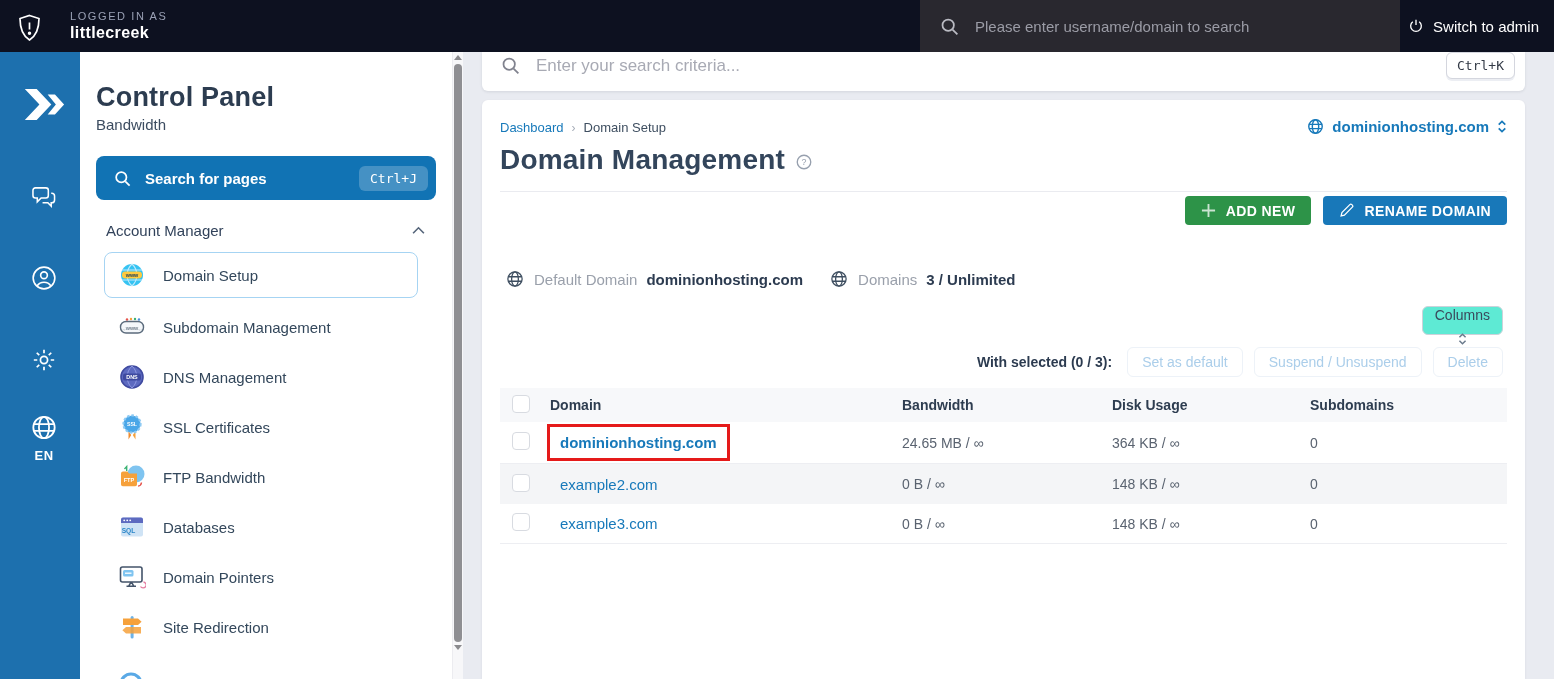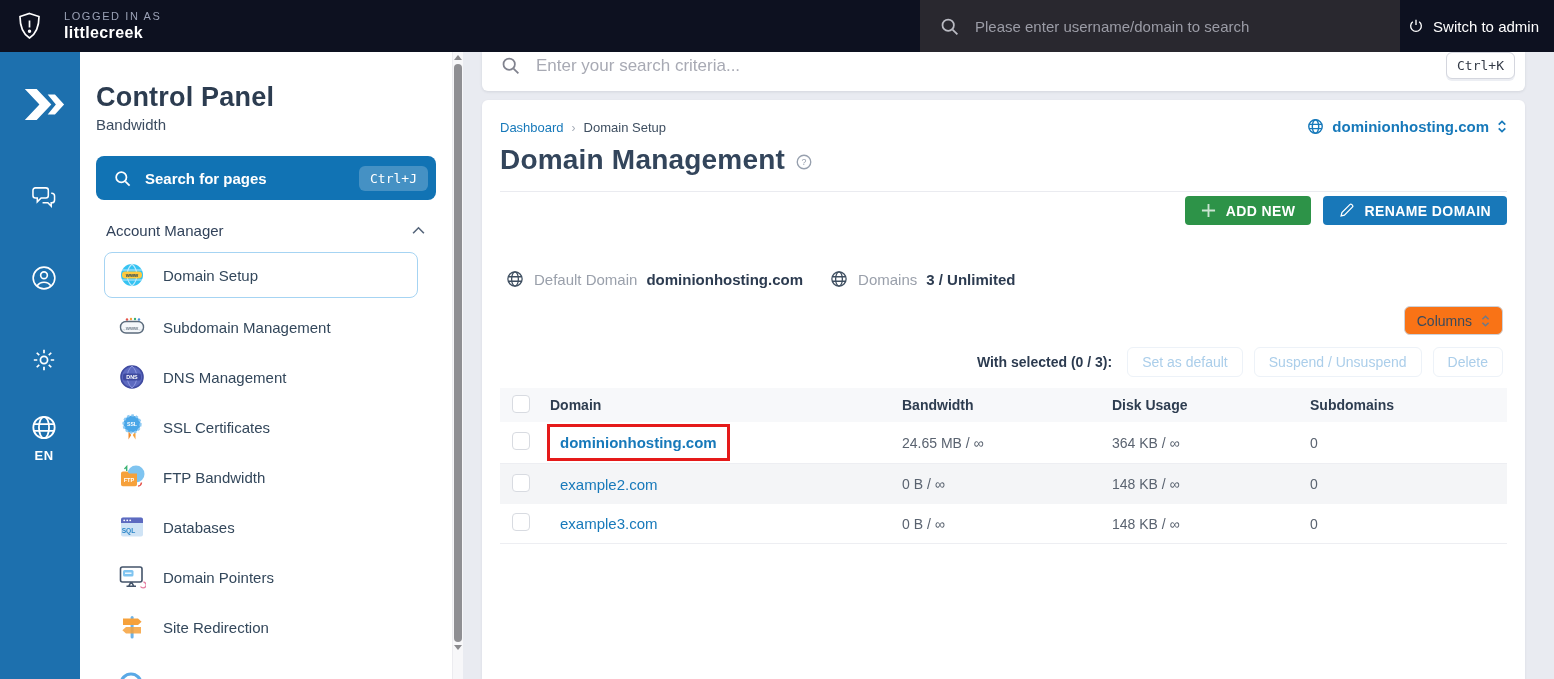--- a/index.html
+++ b/index.html
@@ -10,21 +10,21 @@
   *{box-sizing:border-box; margin:0; padding:0;}
   body{
     width:1554px; height:679px; overflow:hidden; position:relative;
     background:#e9ebf1; font-family:"Liberation Sans", sans-serif;
   }
   .mono{font-family:"DejaVu Sans Mono", monospace;}
   svg{display:block;}
 
   
   .topbar{position:absolute; left:0; top:0; width:1554px; height:52px; background:var(--topbar); z-index:6; display:flex; align-items:center;}
-  .brand{display:flex; align-items:center; gap:22px; margin-left:17px;}
+  .brand{display:flex; align-items:flex-end; gap:28px; margin-left:17px;}
   .brand-txt .small{font-size:11px; letter-spacing:1.6px; color:#9aa1b5;}
   .brand-txt .user{font-size:16px; font-weight:bold; color:#fff; margin-top:2px; letter-spacing:.4px;}
   .top-search{position:absolute; left:920px; top:0; width:480px; height:52px; background:var(--strip); display:flex; align-items:center; gap:15px; padding-left:19px; cursor:text;}
   .top-search .ph{font-size:15px; color:#9b9ca6;}
   .switch{position:absolute; right:15px; top:0; height:52px; display:flex; align-items:center; gap:9px; color:#fff; font-size:15px; cursor:pointer;}
 
   
   .rail{position:absolute; left:0; top:52px; width:88px; height:627px; background:var(--rail);}
   .rail .ric{position:absolute; left:50%; transform:translateX(-50%); cursor:pointer;}
   .rail .lang{position:absolute; left:0; right:0; text-align:center; color:#fff; font-size:13px; font-weight:bold; letter-spacing:.5px;}
@@ -68,21 +68,21 @@
   .pg-title h1{font-size:28px; font-weight:600; color:#33455b; letter-spacing:.2px;}
   .divider{position:absolute; left:18px; right:18px; top:91px; height:1px; background:#eaebf0;}
   .actions{position:absolute; right:18px; top:96px; display:flex; gap:12px;}
   .btn{height:29px; border:none; border-radius:4px; color:#fff; font-size:14px; font-weight:bold; letter-spacing:.4px; display:flex; align-items:center; gap:10px; padding:0 16px; cursor:pointer; font-family:"Liberation Sans",sans-serif;}
   .btn.green{background:var(--green);}
   .btn.blue{background:var(--btnblue);}
   .inforow{position:absolute; left:24px; top:170px; display:flex; align-items:center; font-size:15px;}
   .inforow .glb{margin-right:10px; color:#3e4e60;}
   .inforow .lab{color:var(--muted); margin-right:9px;}
   .inforow .val{color:var(--ink); font-weight:bold; margin-right:27px;}
-  .columns-btn{position:absolute; right:22px; top:206px; height:29px; background:#f97316; border:1px solid #ccd2da; border-radius:6px; display:flex; align-items:center; gap:9px; padding:0 12px; font-size:14px; color:#3a4a5c; cursor:pointer;}
+  .columns-btn{position:absolute; right:22px; top:206px; height:29px; background:#5eead4; border:1px solid #ccd2da; border-radius:6px; display:flex; align-items:center; gap:9px; padding:0 12px; font-size:14px; color:#3a4a5c; cursor:pointer;flex-direction:column;}
   .withsel{position:absolute; right:22px; top:247px; display:flex; align-items:center; gap:11px;}
   .withsel .wl{font-size:14px; font-weight:bold; color:var(--ink); margin-right:4px;}
   .bulk{font-size:14px; color:#abceea; background:#fff; border:1px solid #edf2f8; border-radius:6px; padding:6px 14px; cursor:pointer; font-family:"Liberation Sans",sans-serif;}
 
   
   .table{position:absolute; left:18px; right:18px; top:288px;}
   .trow, .thead{display:grid; grid-template-columns:40px 360px 210px 198px 1fr; align-items:center;}
   .thead{height:34px; background:#f7f8fa; font-size:14px; font-weight:bold; color:#2e3d50;}
   .trow{height:40px; font-size:14px; color:var(--cell); border-bottom:1px solid #edeef2; background:#fff;}
   .trow.first{height:42px;}

